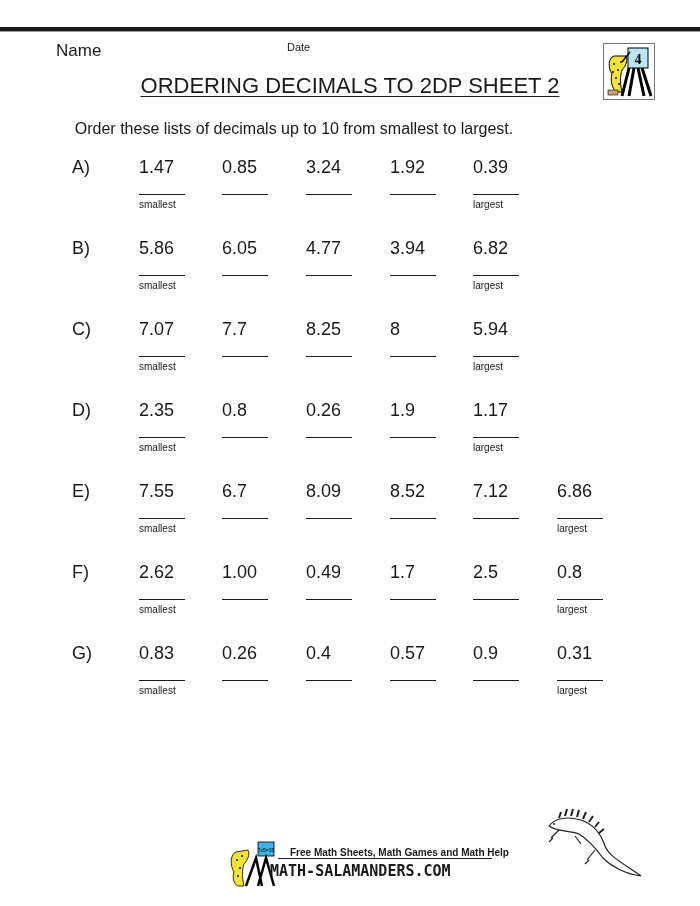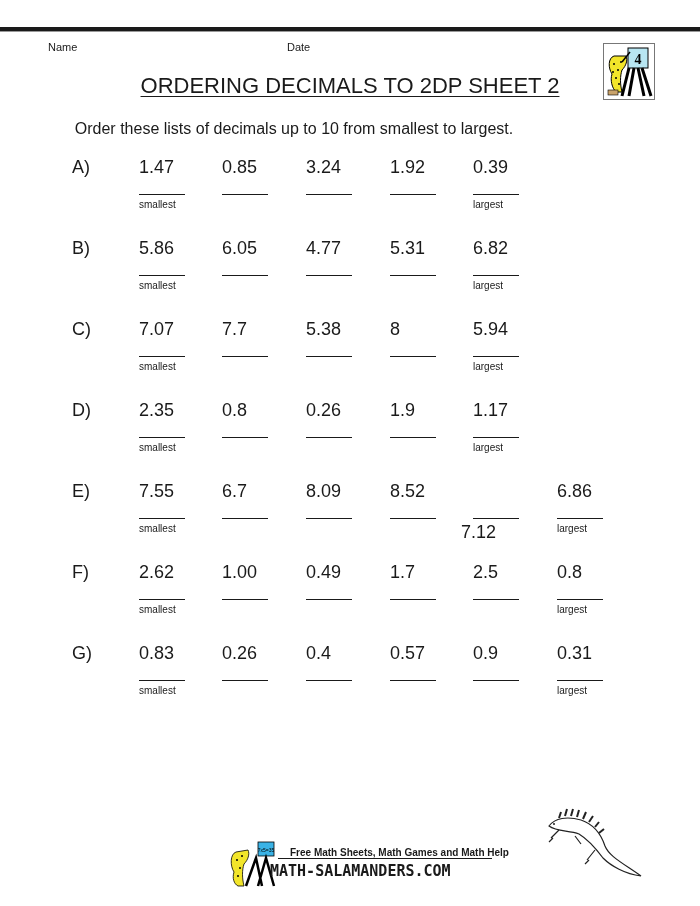--- a/index.html
+++ b/index.html
@@ -1,19 +1,19 @@
 <!DOCTYPE html>
 <html><head>
 <meta charset="utf-8">
 <style>
   html, body { margin: 0; padding: 0; background: #ffffff; }
   body { width: 700px; height: 906px; position: relative; overflow: hidden; font-family: "Liberation Sans", "DejaVu Sans", sans-serif; color: #1a1a1a; }
   .top-rule { position: absolute; left: 0; top: 27px; width: 700px; height: 4px; background: #1a1a1a; }
   .top-rule2 { position: absolute; left: 0; top: 31px; width: 700px; height: 1px; background: #999; }
-  .lbl-name { position: absolute; left: 48px; top: 41px; font-size: 11px; text-align: right; }
+  .lbl-name { position: absolute; left: 56px; top: 41px; font-size: 17px; text-align: right; }
   .lbl-date { position: absolute; left: 287px; top: 41px; font-size: 11px; }
   .title { position: absolute; left: 0; width: 700px; top: 73px; text-align: center; font-size: 22px; }
   .title span { text-decoration: underline; text-underline-offset: 3px; text-decoration-thickness: 1px; }
   .logo-box { position: absolute; left: 603px; top: 43px; width: 50px; height: 55px; border: 1px solid #777; background: #fff; }
   .instructions { position: absolute; left: 0; width: 588px; top: 120px; text-align: center; font-size: 16px; }
   .row { position: absolute; left: 0; width: 700px; height: 80px; }
   .row-label { position: absolute; left: 72px; top: 0; font-size: 18px; }
   .num { position: absolute; top: 0; font-size: 18px; }
   .blank { position: absolute; top: 37px; width: 46px; height: 1px; background: #1a1a1a; }
   .tag { position: absolute; top: 42px; font-size: 10px; }
@@ -70,34 +70,34 @@
       <div class="tag" style="left: 473px;">largest</div>
     </div>
     <div class="row" style="top: 238px;">
       <div class="row-label">B)</div>
       <div class="num" style="left: 139px;">5.86</div>
       <div class="blank" style="left: 139px;"></div>
       <div class="num" style="left: 222px;">6.05</div>
       <div class="blank" style="left: 222px;"></div>
       <div class="num" style="left: 306px;">4.77</div>
       <div class="blank" style="left: 306px;"></div>
-      <div class="num" style="left: 390px;">5.31</div>
+      <div class="num" style="left: 390px;">3.94</div>
       <div class="blank" style="left: 390px;"></div>
       <div class="num" style="left: 473px;">6.82</div>
       <div class="blank" style="left: 473px;"></div>
       <div class="tag" style="left: 139px;">smallest</div>
       <div class="tag" style="left: 473px;">largest</div>
     </div>
     <div class="row" style="top: 319px;">
       <div class="row-label">C)</div>
       <div class="num" style="left: 139px;">7.07</div>
       <div class="blank" style="left: 139px;"></div>
       <div class="num" style="left: 222px;">7.7</div>
       <div class="blank" style="left: 222px;"></div>
-      <div class="num" style="left: 306px;">5.38</div>
+      <div class="num" style="left: 306px;">8.25</div>
       <div class="blank" style="left: 306px;"></div>
       <div class="num" style="left: 390px;">8</div>
       <div class="blank" style="left: 390px;"></div>
       <div class="num" style="left: 473px;">5.94</div>
       <div class="blank" style="left: 473px;"></div>
       <div class="tag" style="left: 139px;">smallest</div>
       <div class="tag" style="left: 473px;">largest</div>
     </div>
     <div class="row" style="top: 400px;">
       <div class="row-label">D)</div>
@@ -117,21 +117,21 @@
     <div class="row" style="top: 481px;">
       <div class="row-label">E)</div>
       <div class="num" style="left: 139px;">7.55</div>
       <div class="blank" style="left: 139px;"></div>
       <div class="num" style="left: 222px;">6.7</div>
       <div class="blank" style="left: 222px;"></div>
       <div class="num" style="left: 306px;">8.09</div>
       <div class="blank" style="left: 306px;"></div>
       <div class="num" style="left: 390px;">8.52</div>
       <div class="blank" style="left: 390px;"></div>
-      <div class="num" style="left: 461px; margin-top: 41px;">7.12</div>
+      <div class="num" style="left: 473px;">7.12</div>
       <div class="blank" style="left: 473px;"></div>
       <div class="num" style="left: 557px;">6.86</div>
       <div class="blank" style="left: 557px;"></div>
       <div class="tag" style="left: 139px;">smallest</div>
       <div class="tag" style="left: 557px;">largest</div>
     </div>
     <div class="row" style="top: 562px;">
       <div class="row-label">F)</div>
       <div class="num" style="left: 139px;">2.62</div>
       <div class="blank" style="left: 139px;"></div>

